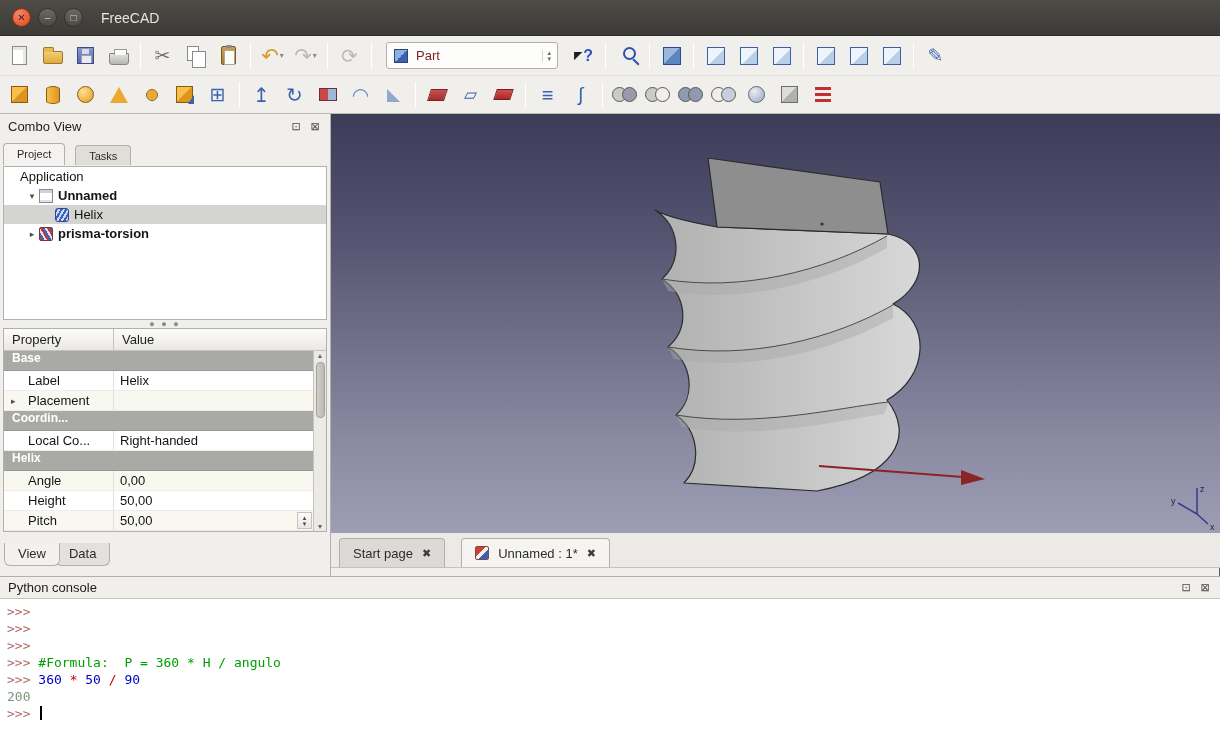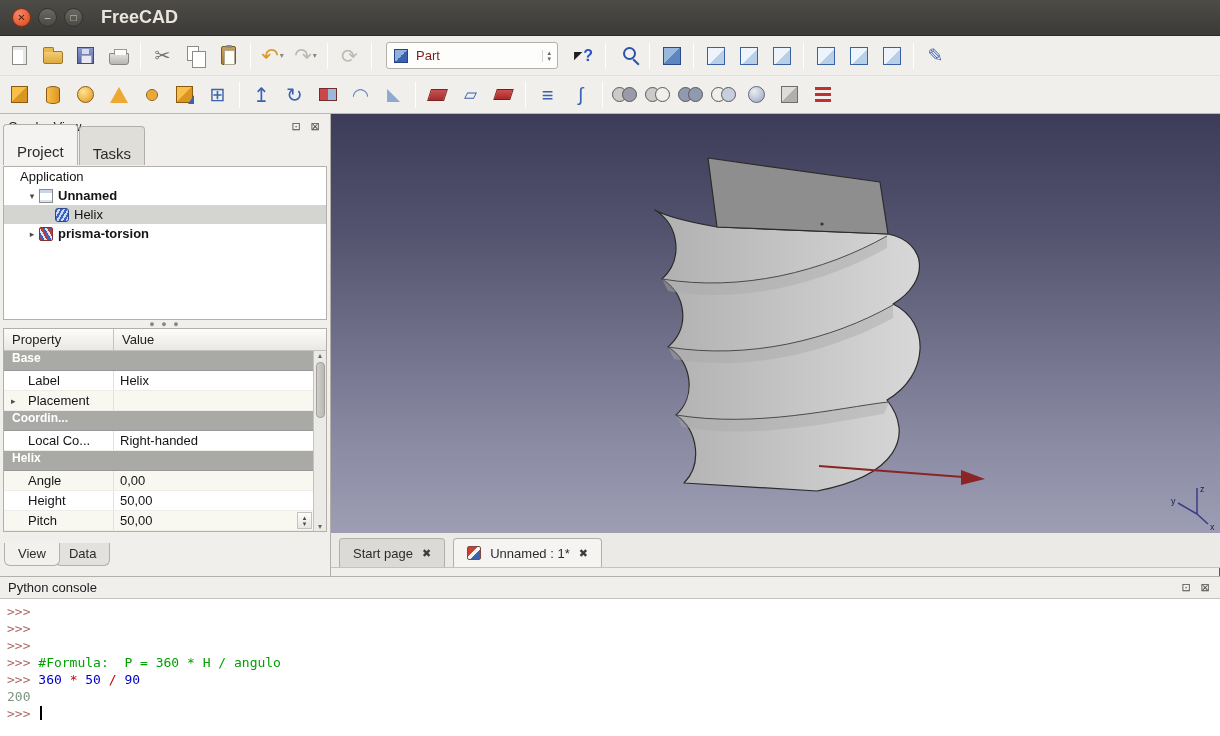--- a/index.html
+++ b/index.html
@@ -4,21 +4,21 @@
 <style>
   *{box-sizing:border-box;margin:0;padding:0}
   html,body{width:1220px;height:736px}
   body{position:relative;overflow:hidden;background:#f0efec;font-family:"Liberation Sans",sans-serif;box-shadow:inset 0 0 0 1px #5d5a54}
 
   
   .titlebar{position:absolute;left:0;top:0;width:1220px;height:36px;background:linear-gradient(#4e4c47,#3b3a36);display:flex;align-items:center;border-bottom:1px solid #2c2b28}
   .winbtn{width:19px;height:19px;border-radius:50%;margin-left:7px;display:flex;align-items:center;justify-content:center;font-size:10px;line-height:1;cursor:default}
   .winbtn.close{margin-left:12px;background:radial-gradient(circle at 35% 30%,#f4886f,#d94612);border:1px solid #8e2c0c;color:#5a1a06}
   .winbtn.min,.winbtn.max{background:linear-gradient(#6c6961,#4b4944);border:1px solid #33322e;color:#d3d0c8}
-  .win-title{margin-left:18px;font-weight:bold;font-size:18px;color:#e9e5dd}
+  .win-title{margin-left:18px;font-weight:normal;font-size:14px;color:#e9e5dd}
 
   
   .tb{position:absolute;left:0;width:1220px;background:#f0efec;display:flex;align-items:center;padding:0 3px}
   #tb1{top:36px;height:40px;border-bottom:1px solid #e3e1dd}
   #tb2{top:76px;height:38px;border-bottom:1px solid #bcb9b4}
   .icb{width:33px;height:32px;border:none;background:transparent;display:flex;align-items:center;justify-content:center;position:relative;font:inherit}
   .glyph{font-size:18px;line-height:1;color:#555}
   .dd{font-size:8px;color:#8a8883;margin-left:1px}
   .tb-sep{width:1px;height:26px;background:#cfcdc8;border-right:1px solid #fff;margin:0 5px}
   .wb-combo{display:flex;align-items:center;height:27px;background:#fdfdfc;border:1px solid #b3b0ab;border-radius:3px;margin:0 9px;padding:0 2px 0 7px;width:172px}
@@ -68,21 +68,21 @@
   .venn-cut::before{left:0;background:#cacaca}.venn-cut::after{right:0;background:#f0efec}
   .venn-union::before{left:0;background:#8f9ab0}.venn-union::after{right:0;background:#8f9ab0}
   .venn-common::before{left:0;background:transparent}.venn-common::after{right:0;background:#c7cedd}
 
   
   .combo{position:absolute;left:0;top:114px;width:331px;height:462px;background:#f0efec;border-right:1px solid #b3b0ab}
   .combo-head{height:24px;display:flex;align-items:center;padding:0 8px;font-size:13px;color:#1d1d1d}
   .panel-btns{margin-left:auto;display:flex;gap:5px}
   .pbtn{font-size:11px;color:#4e4c48;width:14px;height:14px;display:flex;align-items:center;justify-content:center;line-height:1}
   .combo-tabs{display:flex;padding-left:3px;height:27px;align-items:flex-end}
-  .ctab{padding:18px 13px 3px;font-size:15px;border:1px solid #b3b0ab;border-bottom:none;border-radius:4px 4px 0 0;background:#e0ded9;color:#2c2c2c;margin-right:1px}
+  .ctab{padding:4px 13px 3px;font-size:11px;border:1px solid #b3b0ab;border-bottom:none;border-radius:4px 4px 0 0;background:#e0ded9;color:#2c2c2c;margin-right:10px}
   .ctab.active{background:#f4f3f1;padding-bottom:5px}
   .tree-box{margin:1px 3px 0;border:1px solid #b3b0ab;background:#fff;height:154px;overflow:hidden}
   .tree-header{height:22px;border-bottom:1px solid #d0cec9;display:flex;align-items:center;padding:0 8px;font-size:13px;background:#fcfbfa;color:#1d1d1d}
   .tree-row{display:flex;align-items:center;height:19px;font-size:13px;color:#141414;white-space:nowrap}
   .tree-row.sel{background:#d4d4d1}
   .tree-exp{width:12px;font-size:9px;color:#4e4c48;text-align:center;flex:0 0 12px}
   .tree-ic{width:14px;height:14px;margin:0 5px 0 1px;flex:0 0 14px}
   .ti-doc{background:#fff;border:1px solid #8a8a86;box-shadow:inset 0 3px 0 #c8d4ea,inset 0 -2px 0 #d9e2f2}
   .ti-helix{background:repeating-linear-gradient(120deg,#3a62c0 0 2px,#cdd9f2 2px 4px);border:1px solid #2a4a90;border-radius:3px}
   .ti-torsion{background:repeating-linear-gradient(60deg,#c03a3a 0 2px,#3a62c0 2px 4px,#e3e3e3 4px 6px);border:1px solid #803030;border-radius:2px}
@@ -106,21 +106,21 @@
   .bottom-tabs{position:absolute;left:4px;bottom:10px;display:flex}
   .btab{padding:3px 13px 4px;font-size:13px;border:1px solid #b3b0ab;border-top:none;border-radius:0 0 6px 6px;background:#e3e1dd;color:#2c2c2c;margin-right:-5px}
   .btab.active{background:#f2f1ee;z-index:2;position:relative}
 
   
   .viewport{position:absolute;left:331px;top:114px;width:889px;height:419px;background:linear-gradient(#3c3c58 0%,#53536f 28%,#8a8aa3 78%,#9d9db4 100%)}
   .viewport svg{display:block}
 
   
   .doc-tabs{position:absolute;left:331px;top:533px;width:889px;height:35px;background:#eceae7;border-bottom:1px solid #c5c3bf;display:flex;align-items:flex-end;padding-left:8px}
-  .dtab{display:flex;align-items:center;gap:9px;padding:0 13px;font-size:13px;border:1px solid #b3b0ab;border-bottom:none;border-radius:4px 4px 0 0;background:#dcdad6;color:#2c2c2c;margin-right:8px;height:29px}
+  .dtab{display:flex;align-items:center;gap:9px;padding:0 13px;font-size:13px;border:1px solid #b3b0ab;border-bottom:none;border-radius:4px 4px 0 0;background:#dcdad6;color:#2c2c2c;margin-right:16px;height:29px}
   .dtab.active{background:#f5f4f2}
   .tab-close{font-size:11px;color:#3c3c3a}
   .tabdoc-icon{width:14px;height:14px;background:linear-gradient(135deg,#d04030 0 38%,#f2f2ef 38% 62%,#3a62b0 62%);border:1px solid #7a4a40;border-radius:2px}
 
   
   .pycon{position:absolute;left:0;top:576px;width:1220px;height:160px;background:#f0efec;border-top:1px solid #b3b0ab}
   .pycon-head{height:21px;display:flex;align-items:center;padding:0 8px;font-size:13px;color:#1d1d1d}
   .pycon-body{position:absolute;top:21px;left:0;right:0;bottom:0;background:#fff;border-top:1px solid #c5c3bf;font-family:"DejaVu Sans Mono",monospace;font-size:13px;padding:5px 0 0 7px;overflow:hidden}
   .con-line{height:17px;white-space:pre}
   .seg-prompt{color:#b36a6a}

